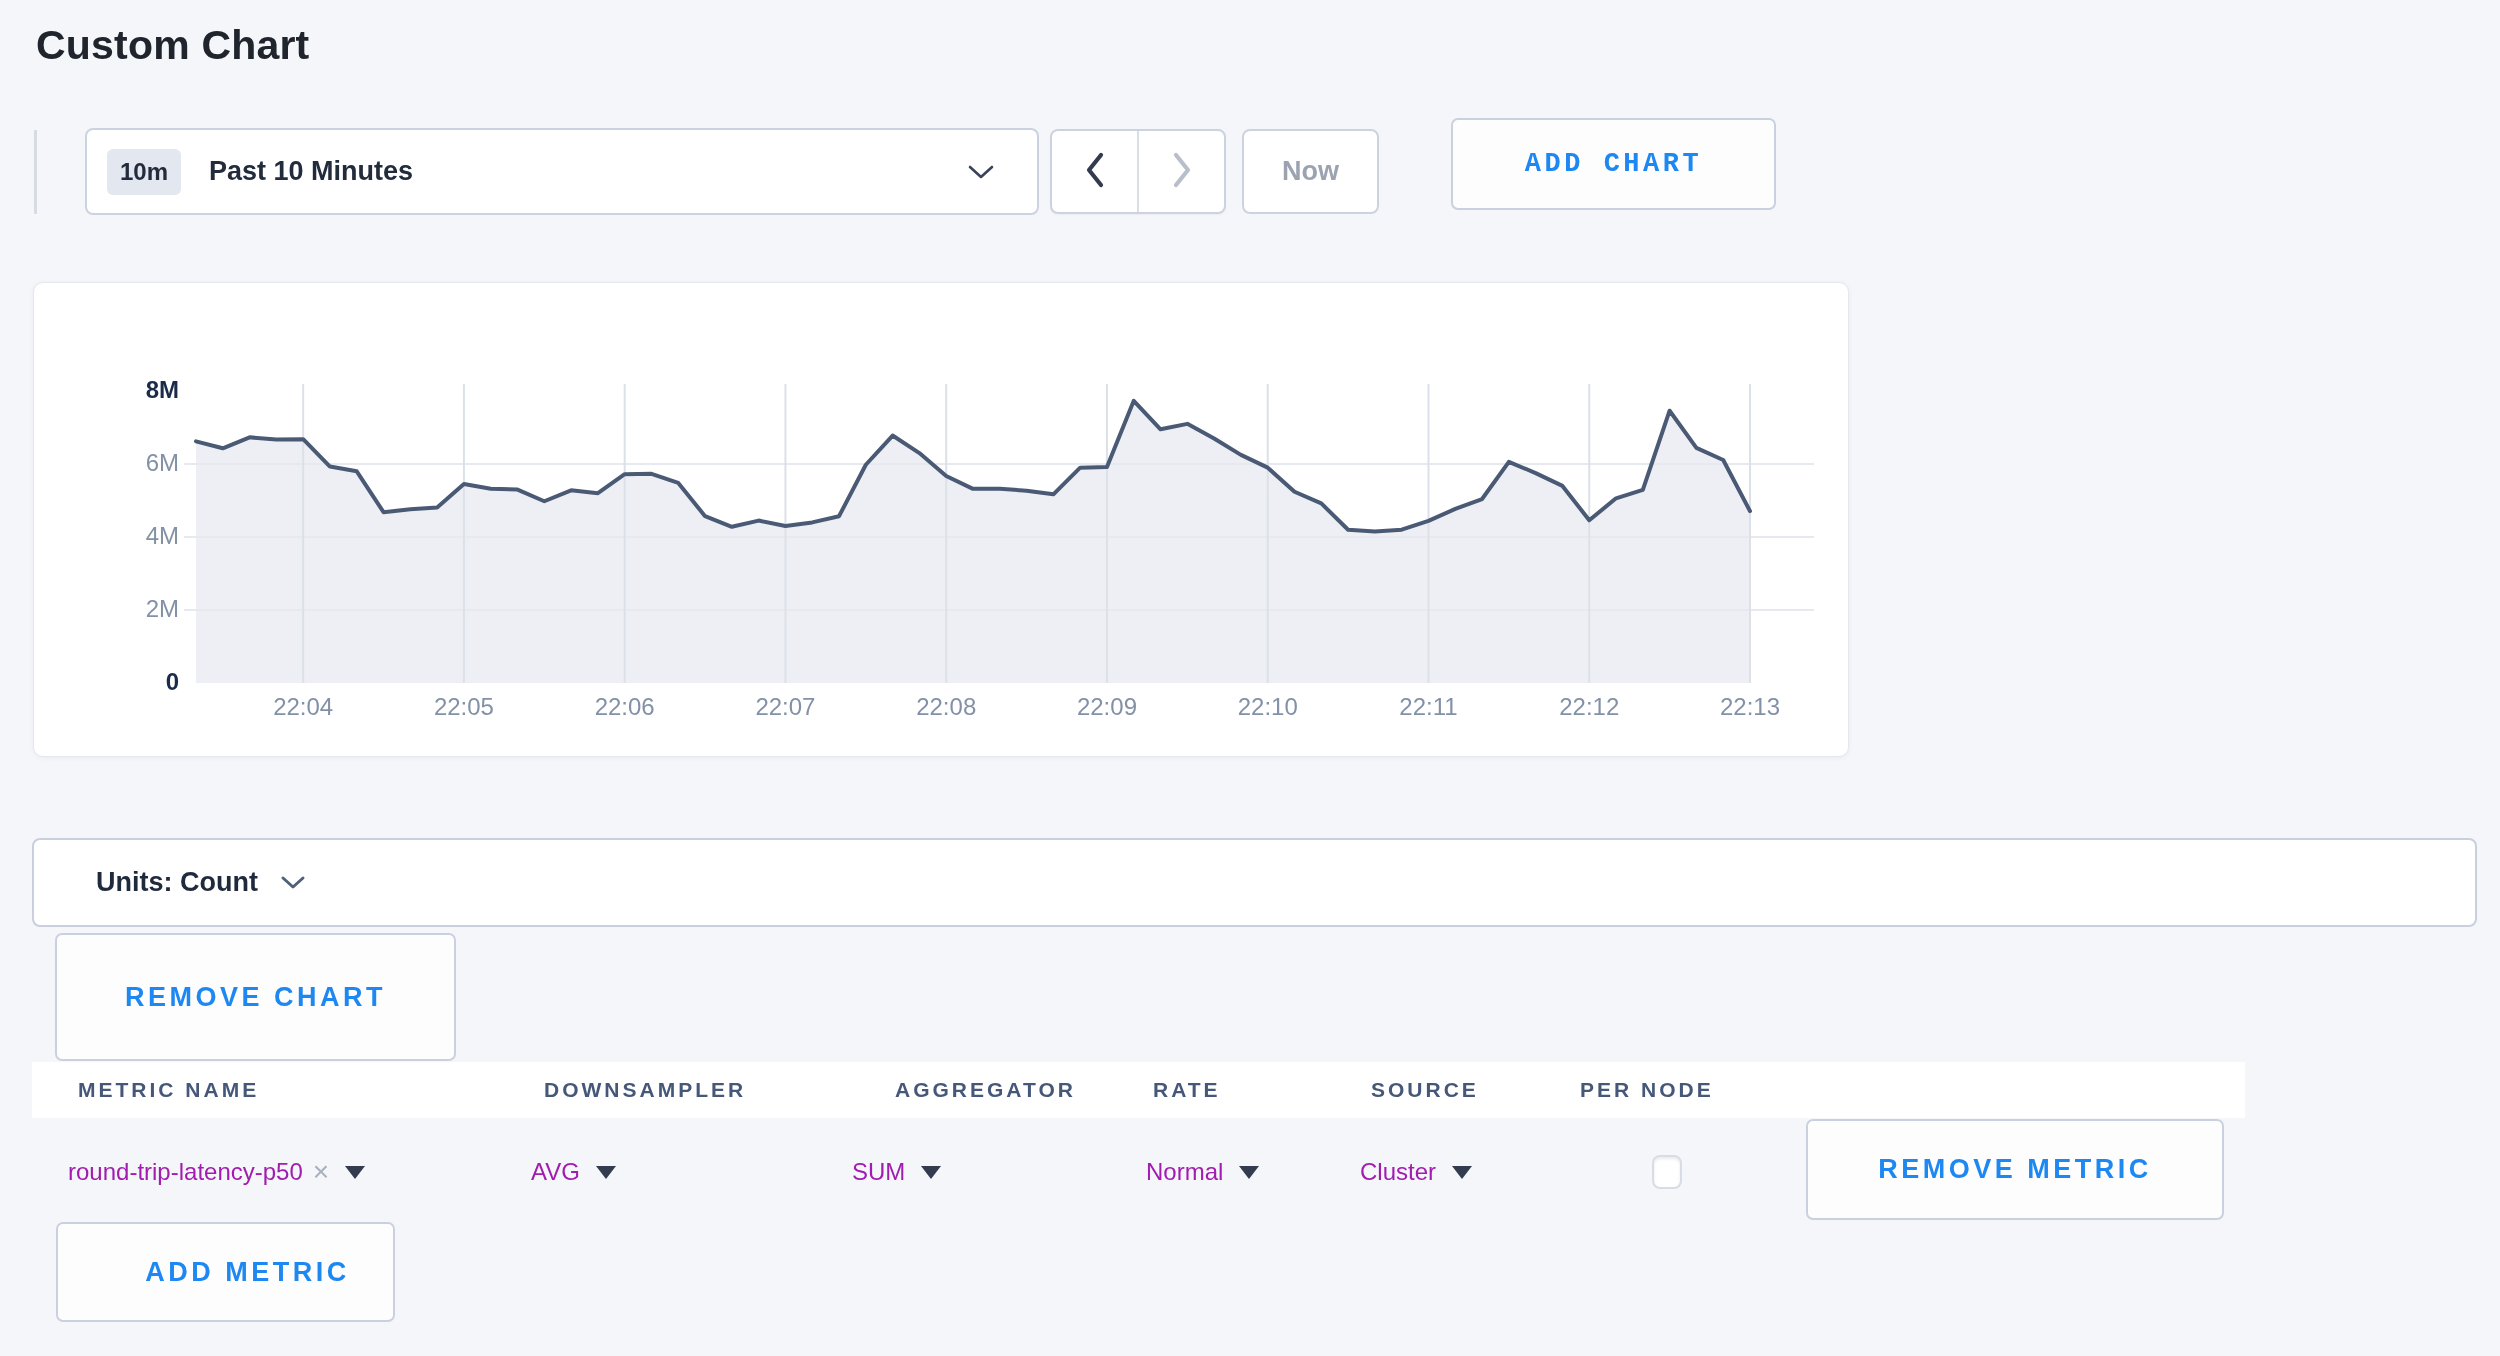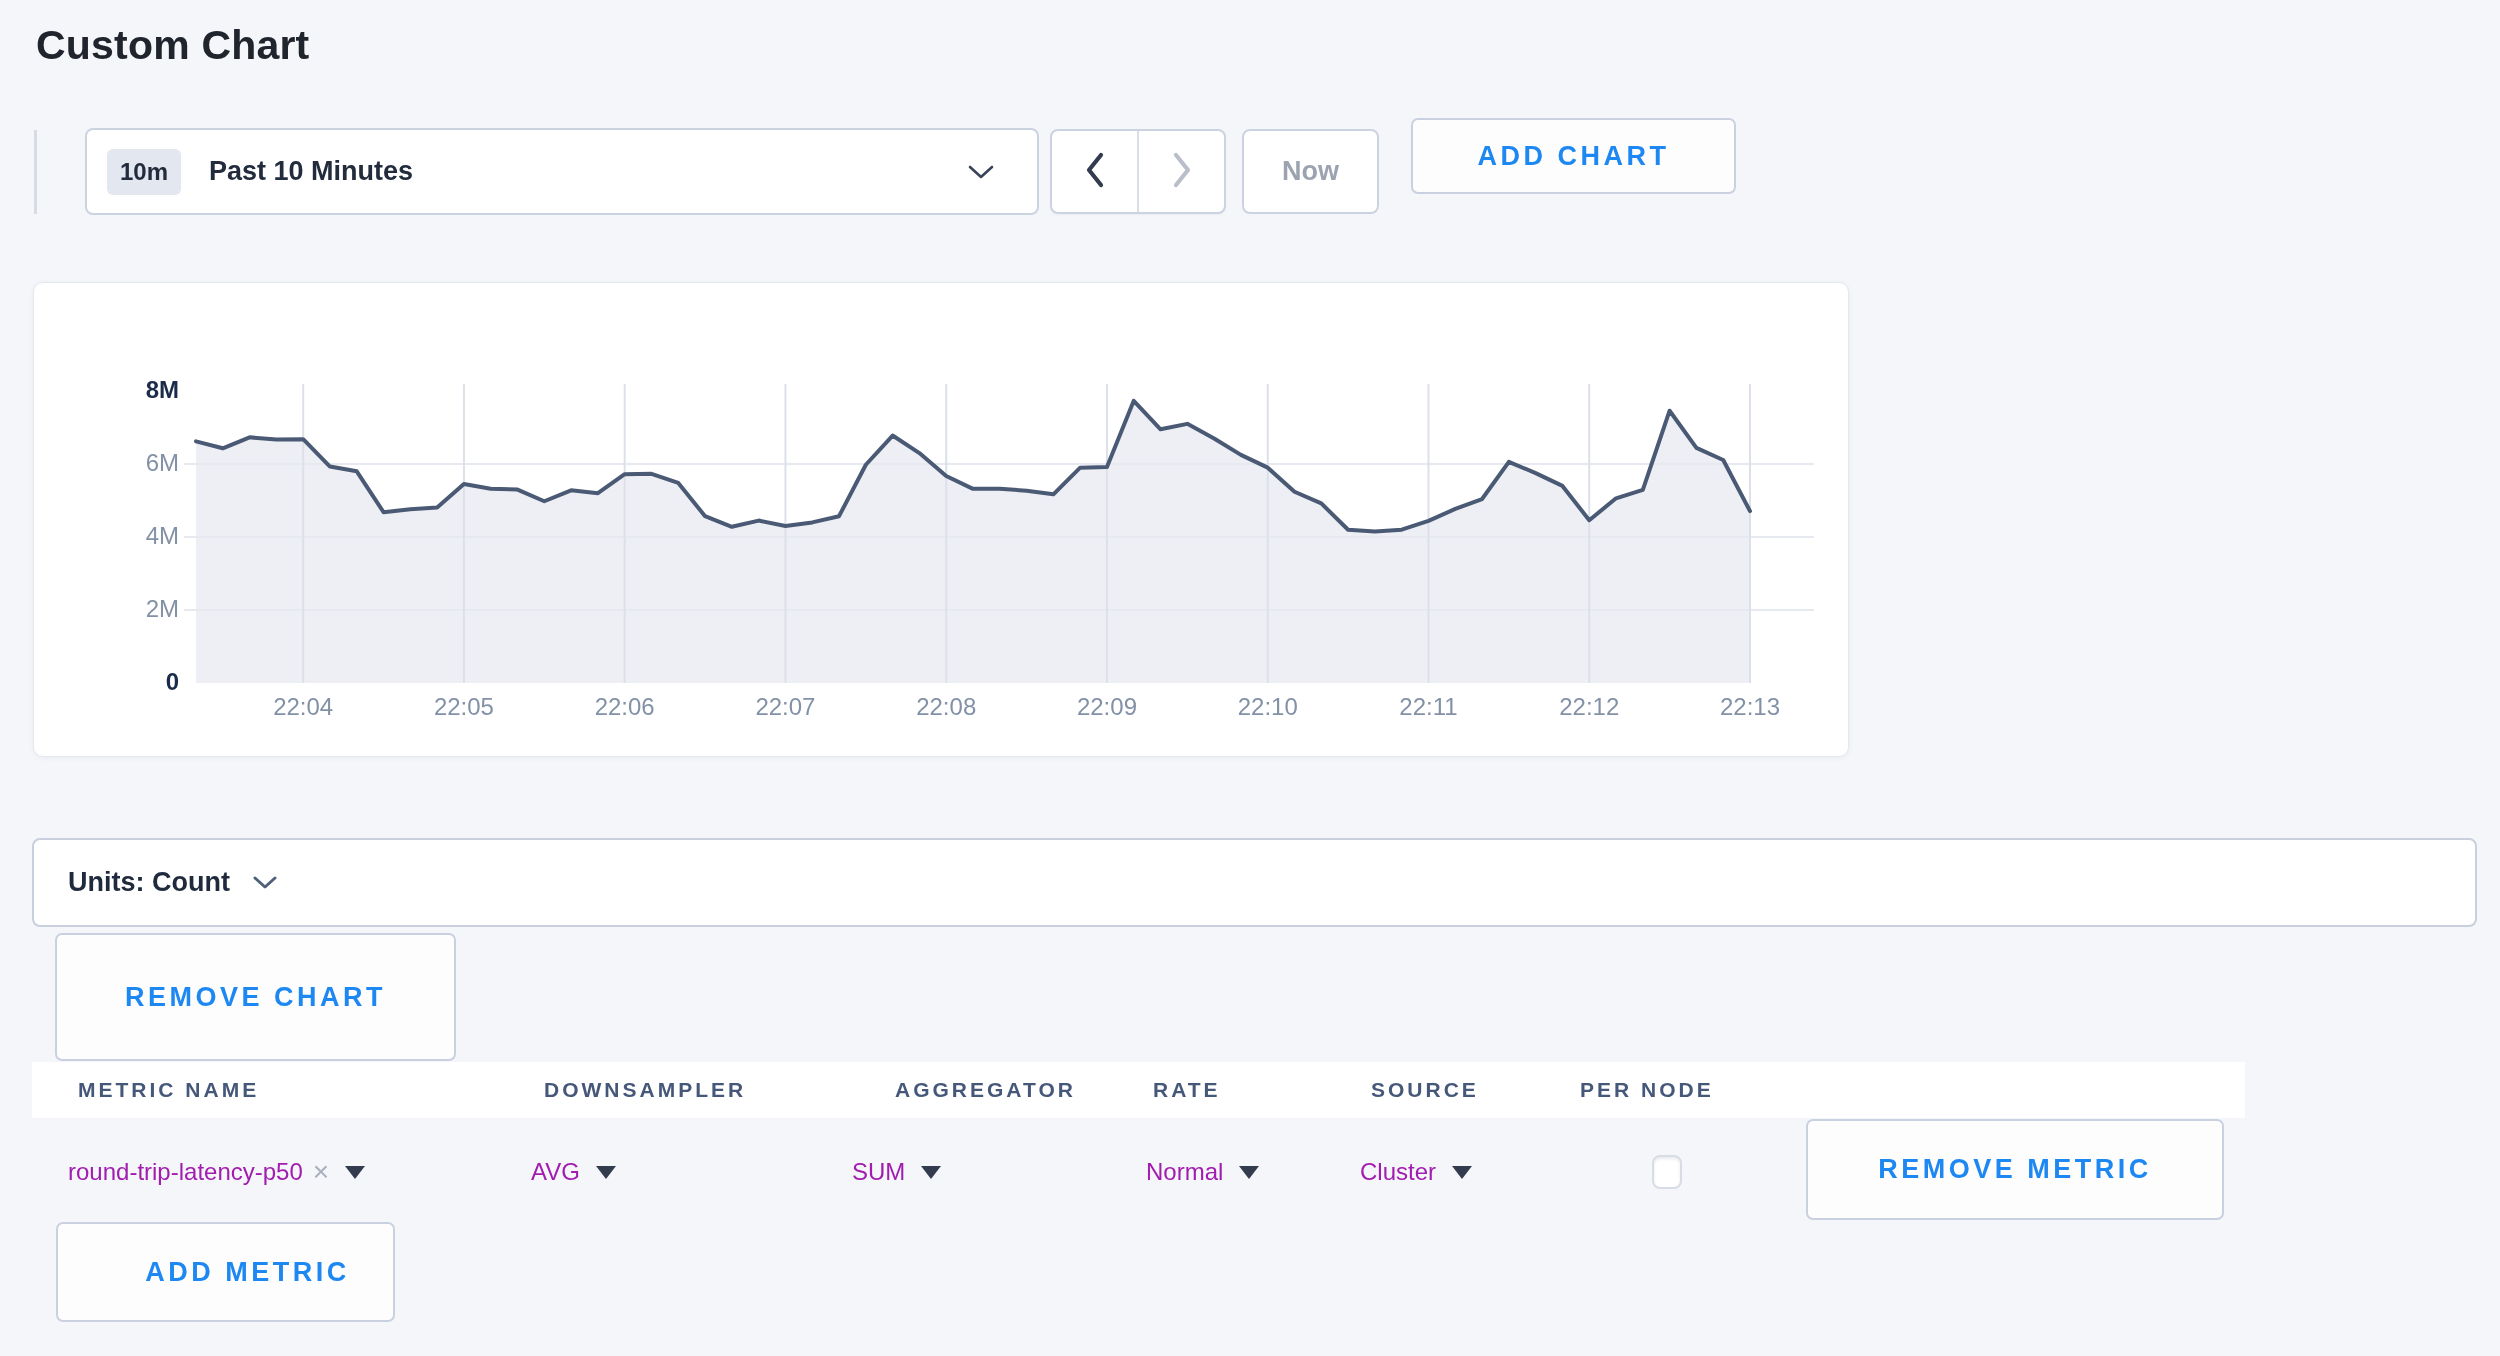--- a/index.html
+++ b/index.html
@@ -50,40 +50,40 @@
     background:#fff; border:2px solid #ccd3e0; border-radius:8px;
     display:flex; align-items:center; justify-content:center;
     font-size:27px; font-weight:700; color:#9ba3b1; cursor:default;
   }
 
   .btn-blue {
     background:#fdfdfe; border:2px solid #c9d1e0; border-radius:7px;
     color:#1d87f2; font-weight:700; letter-spacing:3.5px; font-size:27px;
     display:flex; align-items:center; justify-content:center; cursor:pointer;
   }
-  .add-chart-btn { left:1411px; top:118px; width:325px; height:76px; }
+  .add-chart-btn { left:1451px; top:118px; width:325px; height:92px;font-family:Liberation Mono, monospace; }
   .remove-chart-btn { left:55px; top:933px; width:401px; height:128px; }
   .remove-metric-btn { left:1806px; top:1119px; width:418px; height:101px;text-align:right; }
   .add-metric-btn { left:56px; top:1222px; width:339px; height:100px;padding-left:44px; }
 
   
   .chart-card {
     left:33px; top:282px; width:1816px; height:475px;
     background:#fff; border:1px solid #e4e7ee; border-radius:10px;
     box-shadow:0 1px 5px rgba(60,70,90,.06);
   }
   .chart-card svg { display:block; }
 
   
   .units-bar {
     left:32px; top:838px; width:2445px; height:89px;
     background:#fff; border:2px solid #c9cfdc; border-radius:8px;
     display:flex; align-items:center; cursor:pointer;
   }
-  .units-label { margin-left:34px; font-size:27px; font-weight:700; color:#1f2a3c; }
+  .units-label { margin-left:62px; font-size:27px; font-weight:700; color:#1f2a3c; }
   .units-chevron { margin-left:22px; display:flex; }
 
   
   .table-header-band {
     left:32px; top:1062px; width:2213px; height:56px; background:#fff;
   }
   .th {
     position:absolute; top:50%; transform:translateY(-50%);
     font-size:21px; font-weight:700; letter-spacing:3px; color:#46587a;
     white-space:nowrap;

